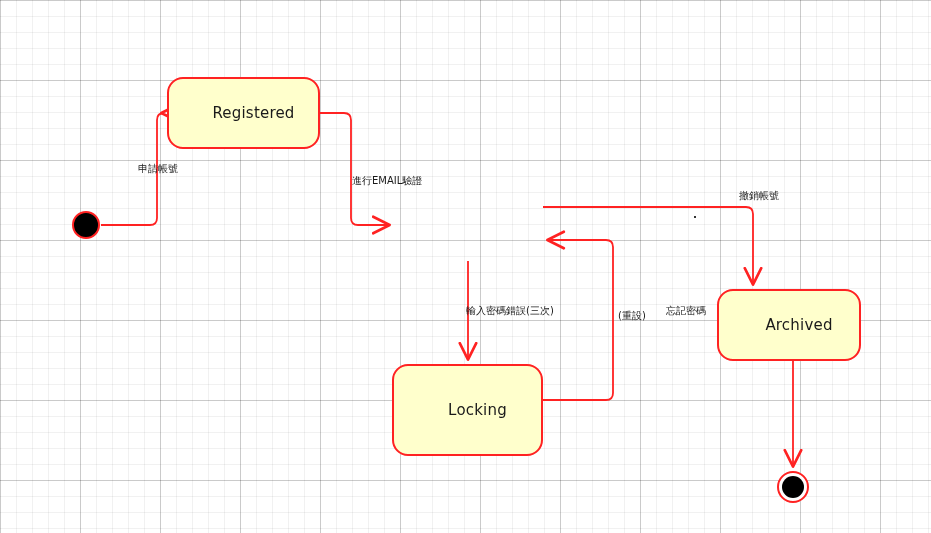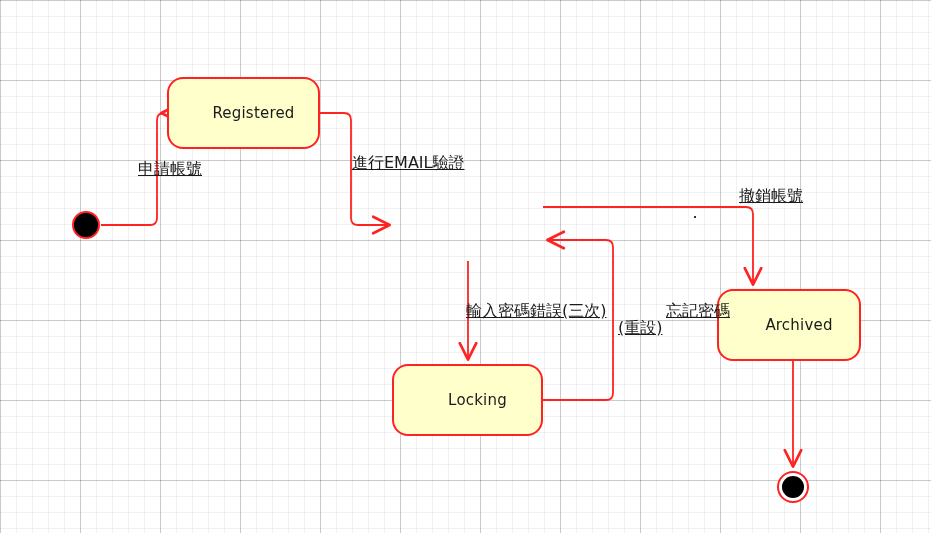--- a/index.html
+++ b/index.html
@@ -63,25 +63,24 @@
     border: 2px solid #ff2222;
   }
   .final-inner {
     position: absolute;
     border-radius: 50%;
     background: #000000;
   }
   .edge-label {
     position: absolute;
     font-family: "DejaVu Sans", "Liberation Sans", sans-serif;
-    font-size: 16px;
+    font-size: 10px;
     color: #1a1a1a;
     line-height: 17px;
     white-space: pre;
-    text-decoration: underline;
   }
   .tiny-dot {
     position: absolute;
     width: 2px;
     height: 2px;
     background: #333333;
   }
 </style>
 </head>
 <body>
@@ -106,41 +105,41 @@
     <path d="M 543 400 L 606 400 Q 613 400 613 393 L 613 247 Q 613 240 606 240 L 549 240" fill="none" stroke="#ff2222" stroke-width="1.8" marker-end="url(#arrow-red)"></path>
 
     <path d="M 793 361 L 793 465" fill="none" stroke="#ff2222" stroke-width="1.8" marker-end="url(#arrow-red)"></path>
   </svg>
 
   <div class="state-node" style="left:167px; top:77px; width:153px; height:72px;">
     <span class="state-label">Registered</span>
   </div>
 
 
-  <div class="state-node" style="left:392px; top:364px; width:151px; height:72px;">
+  <div class="state-node" style="left:392px; top:364px; width:151px; height:92px;">
     <span class="state-label">Locking</span>
   </div>
 
   <div class="state-node" style="left:717px; top:289px; width:144px; height:72px;">
     <span class="state-label">Archived</span>
   </div>
 
   <div class="pseudo-state initial-state" style="left:72px; top:211px; width:28px; height:28px;"></div>
 
   <div class="pseudo-state final-outer" style="left:777px; top:471px; width:32px; height:32px;">
     <div class="final-inner" style="left:3px; top:3px; width:22px; height:22px;"></div>
   </div>
 
   <div class="edge-label" style="left:138px; top:160px;">申請帳號</div>
 
-  <div class="edge-label" style="left:352px; top:154px;">進行EMAIL驗證</div>
+  <div class="edge-label" style="left:352px; top:172px;">進行EMAIL驗證</div>
 
   <div class="edge-label" style="left:691px; top:187px;margin-left:48px;">撤銷帳號</div>
 
   <div class="tiny-dot" style="left:694px; top:216px;"></div>
 
   <div class="edge-label" style="left:466px; top:302px;">輸入密碼錯誤(三次)</div>
 
   <div class="edge-label" style="left:618px; top:302px;margin-left:48px;">忘記密碼</div>
 
-  <div class="edge-label" style="left:618px; top:319px;">(重設)</div>
+  <div class="edge-label" style="left:618px; top:307px;">(重設)</div>
 
 </div>
 
 </body></html>

